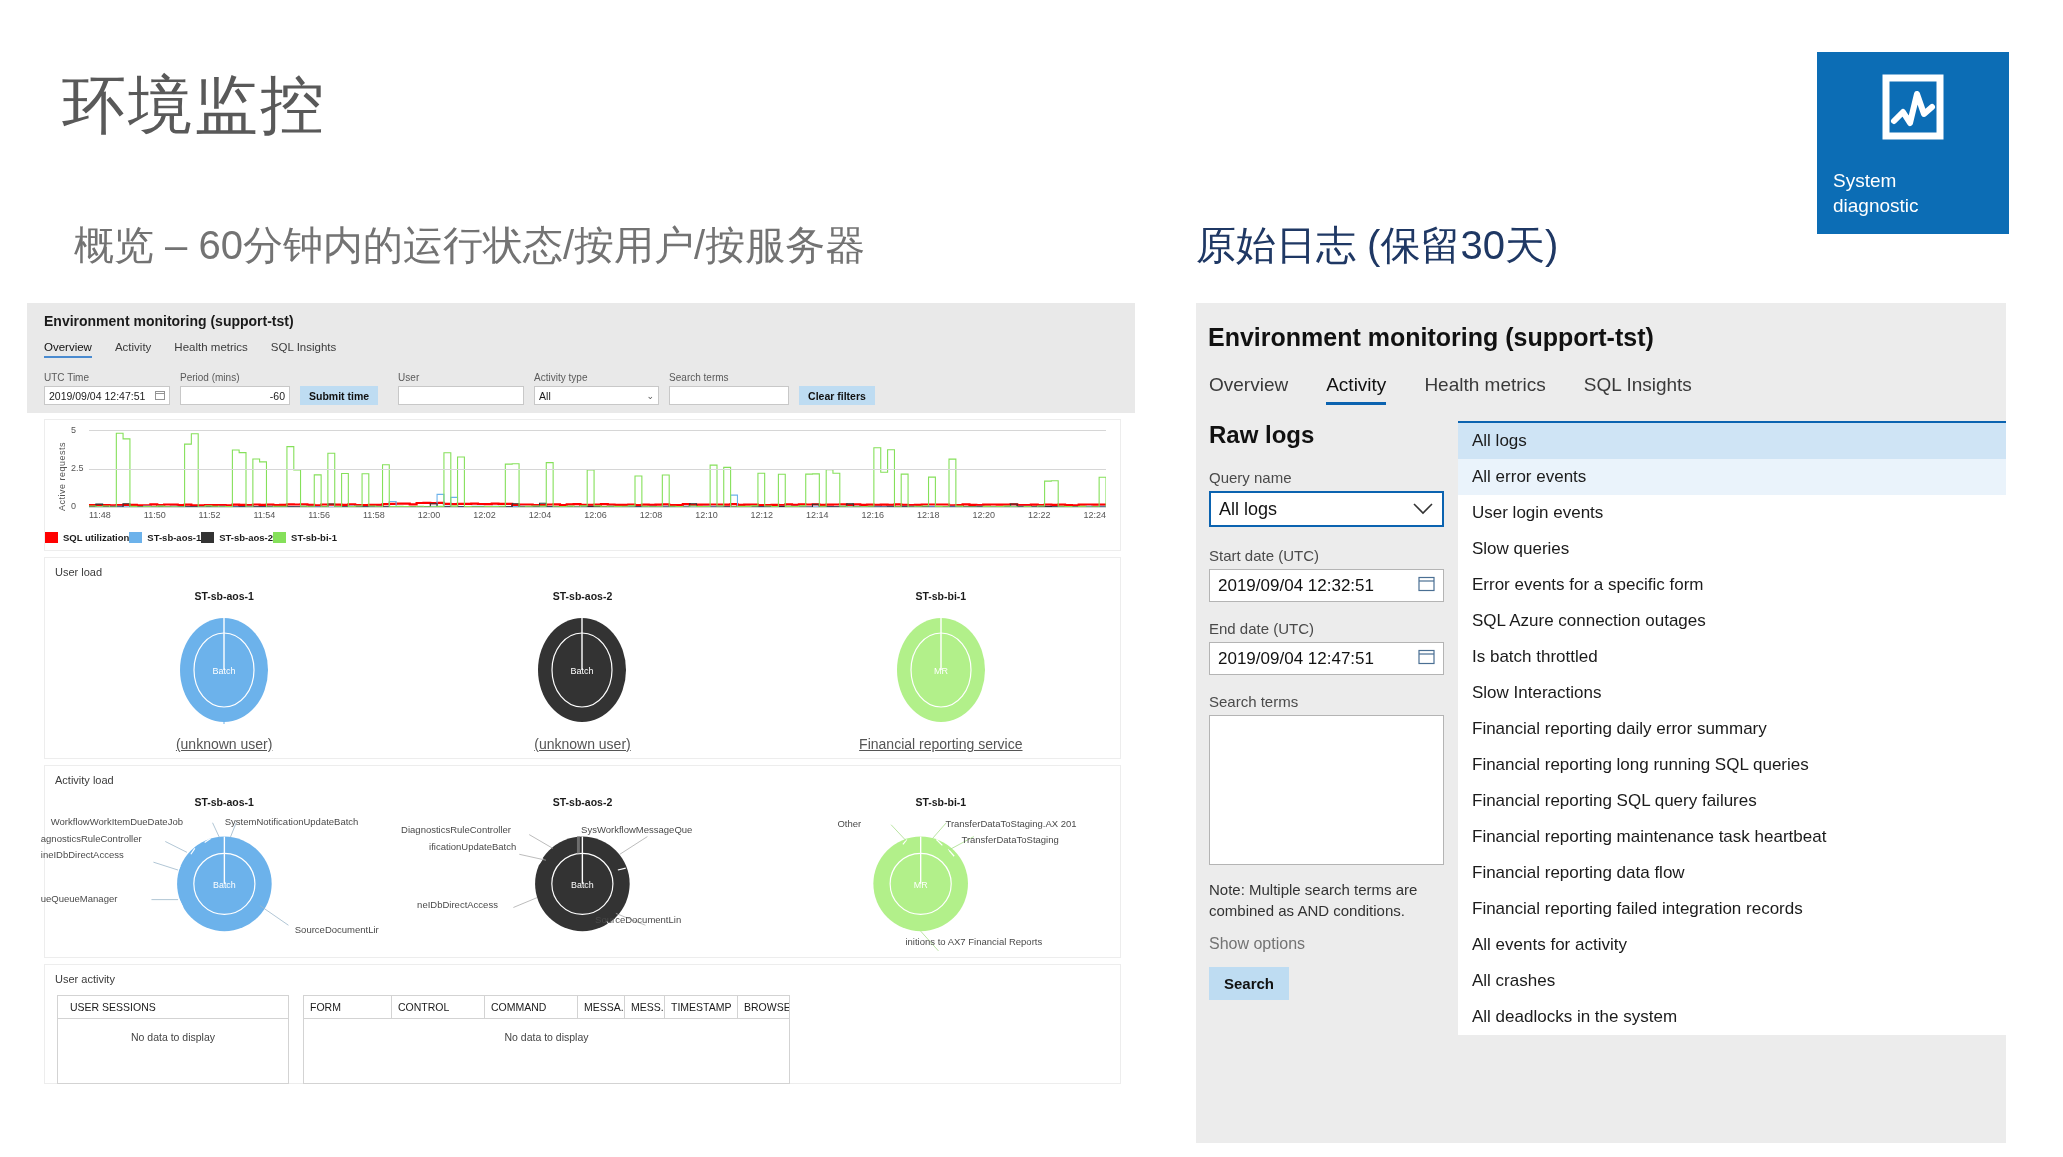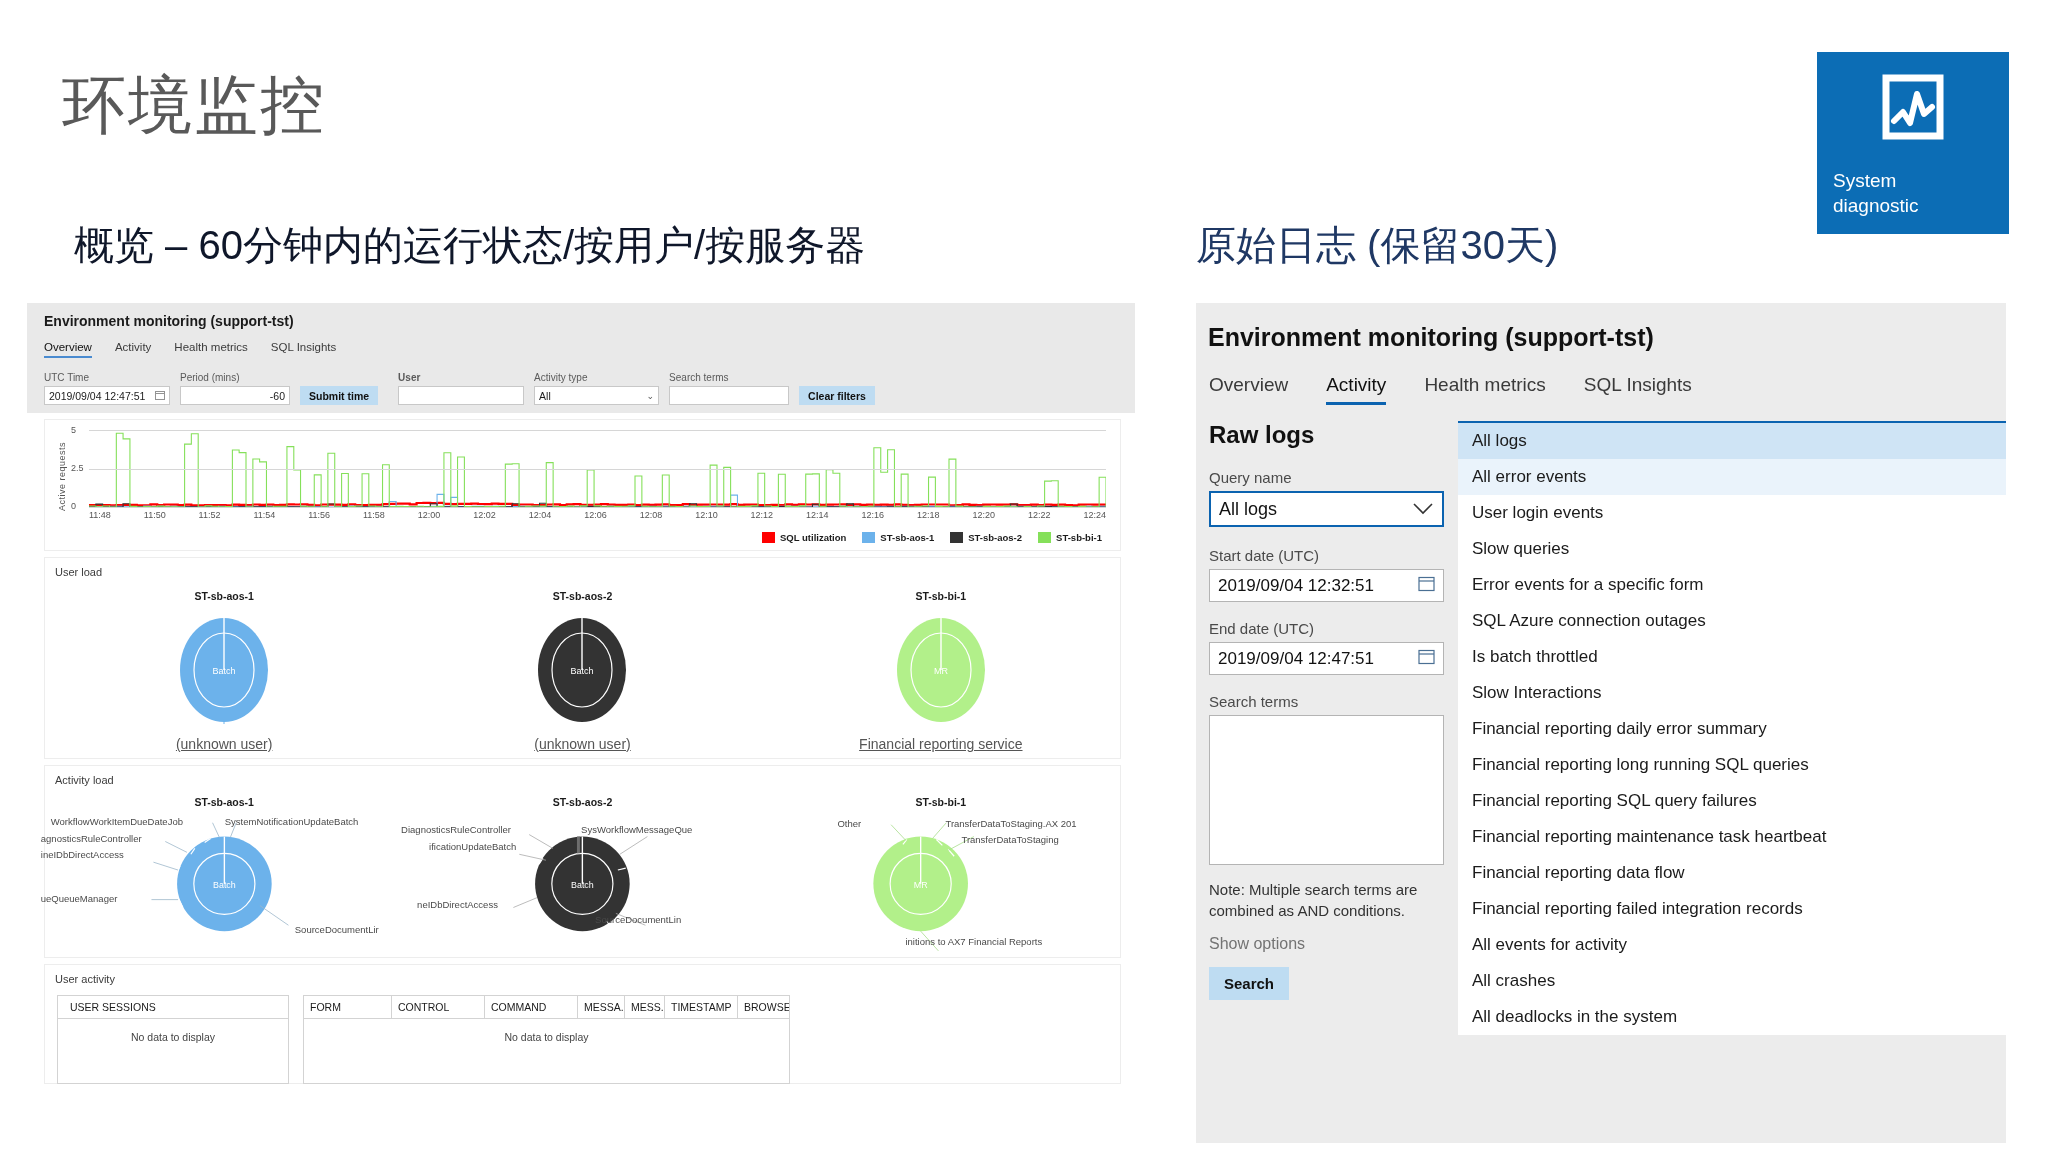--- a/index.html
+++ b/index.html
@@ -12,21 +12,21 @@
   .slide { position: relative; width: 2063px; height: 826px; background: #fff; }
 
   
   .slide-title {
     position: absolute; left: 62px; top: 62px;
     font-size: 64px; color: #595959; letter-spacing: 2px;
     font-weight: 400; white-space: nowrap;
   }
   .subhead-left {
     position: absolute; left: 74px; top: 218px;
-    font-size: 40px; color: #0f172a; font-weight: 400; white-space: nowrap;
+    font-size: 40px; color: #737373; font-weight: 400; white-space: nowrap;
   }
   .subhead-right {
     position: absolute; left: 1196px; top: 218px;
     font-size: 40px; color: #1F3864; font-weight: 400; white-space: nowrap;
   }
 
   
   .tile {
     position: absolute; left: 1817px; top: 52px;
     width: 192px; height: 182px; background: #0C6DB5;
@@ -87,21 +87,21 @@
   }
   .ytick { position: absolute; left: 16px; font-size: 9px; color: #555; }
   .plot { position: absolute; left: 34px; right: 4px; top: 6px; height: 78px; }
   .gridline { position: absolute; left: 0; right: 0; height: 1px; background: #d6d6d6; }
   .xaxis {
     position: absolute; left: 34px; right: 4px; top: 86px;
     display: flex; justify-content: space-between;
     font-size: 9px; color: #555;
   }
   .legend {
-    display: flex; justify-content: flex-end; gap: 16px;
+    display: flex; 
     padding: 4px 18px 7px 0; font-size: 9.5px; color: #1b1b1b; font-weight: bold;
   }
   .legend-item { display: flex; align-items: center; gap: 5px; }
   .sw { width: 13px; height: 11px; display: inline-block; }
 
   .donut-row { display: flex; justify-content: space-around; padding: 12px 0 6px 0; }
   .donut-cell { position: relative; width: 33%; text-align: center; }
   .donut-title { font-size: 10.5px; font-weight: bold; color: #1b1b1b; margin-bottom: 6px; }
   .donut-foot { font-size: 14px; color: #555; margin-top: 8px; text-decoration: underline; }
 
@@ -211,21 +211,21 @@
       </div>
       <div class="fgroup" style="width:110px;">
         <span class="flabel">Period (mins)</span>
         <div class="finput right">
           <span>-60</span>
         </div>
       </div>
       <div class="fgroup" style="justify-content:flex-end;">
         <button class="btn-lt">Submit time</button>
       </div>
-      <div class="fgroup" style="width:126px;font-weight:bold;">
+      <div class="fgroup" style="width:126px;">
         <span class="flabel">User</span>
         <div class="finput">
           <span></span>
         </div>
       </div>
       <div class="fgroup" style="width:125px;">
         <span class="flabel">Activity type</span>
         <div class="finput">
           <span>All</span>
           <span class="sel-caret">⌄</span>

